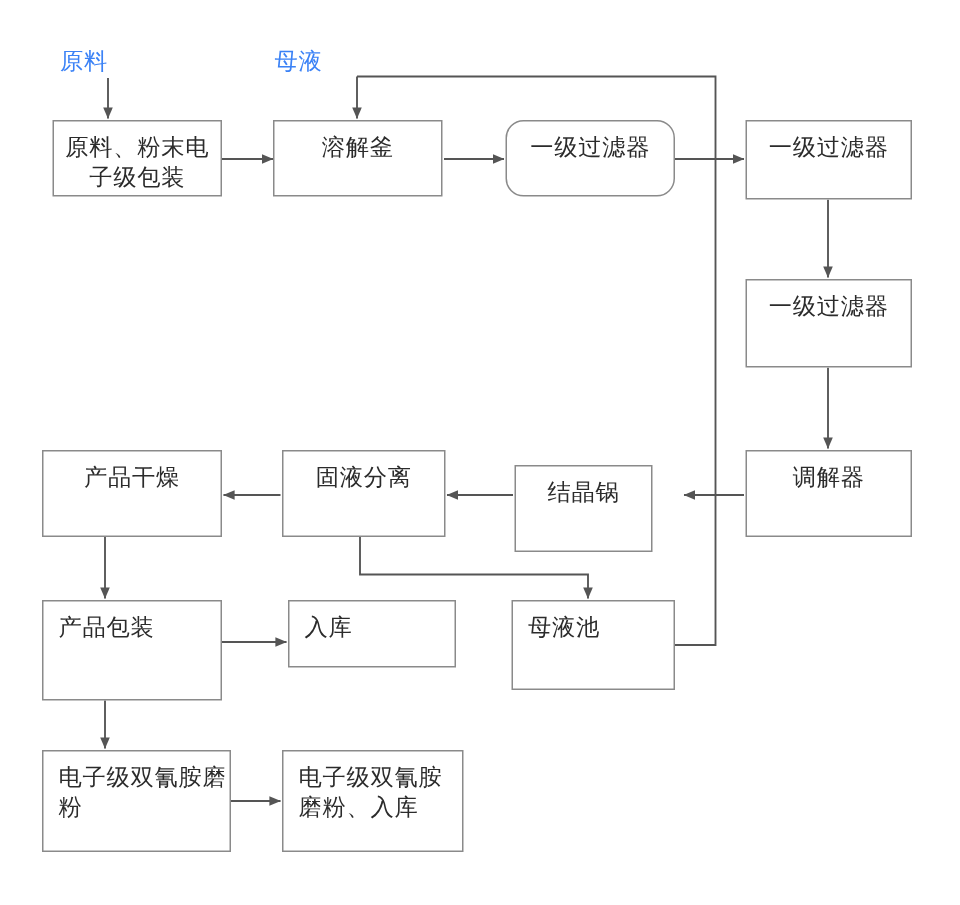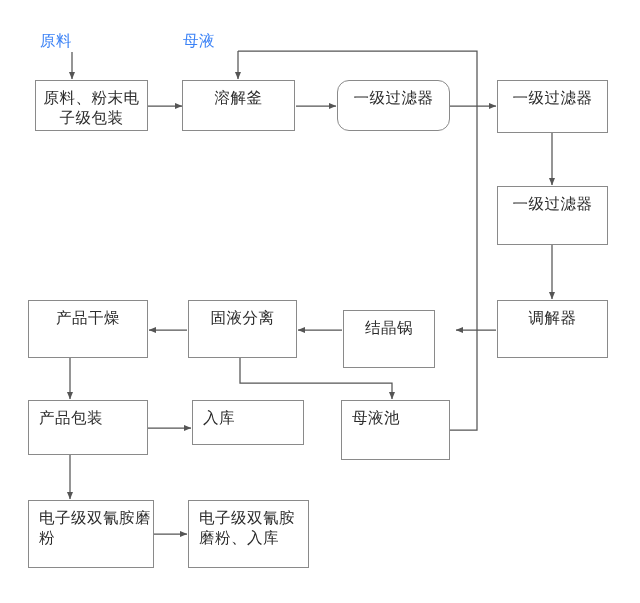--- a/index.html
+++ b/index.html
@@ -109,21 +109,21 @@
       </div>
       <div class="node" style="left: 343px; top: 300px; width: 92px; height: 58px; margin-top: 10px;">
         <span class="txt">结晶锅</span>
       </div>
       <div class="node" style="left: 188px; top: 300px; width: 109px; height: 58px;">
         <span class="txt">固液分离</span>
       </div>
       <div class="node" style="left: 28px; top: 300px; width: 120px; height: 58px;">
         <span class="txt">产品干燥</span>
       </div>
-      <div class="node left" style="left: 28px; top: 400px; width: 120px; height: 55px;">
+      <div class="node left" style="left: 28px; top: 400px; width: 120px; height: 67px;">
         <span class="txt">产品包装</span>
       </div>
       <div class="node left" style="left: 192px; top: 400px; width: 112px; height: 45px;">
         <span class="txt">入库</span>
       </div>
       <div class="node left" style="left: 341px; top: 400px; width: 109px; height: 60px;">
         <span class="txt">母液池</span>
       </div>
       <div class="node left" style="left: 28px; top: 500px; width: 126px; height: 68px;">
         <span class="txt">电子级双氰胺磨粉</span>

